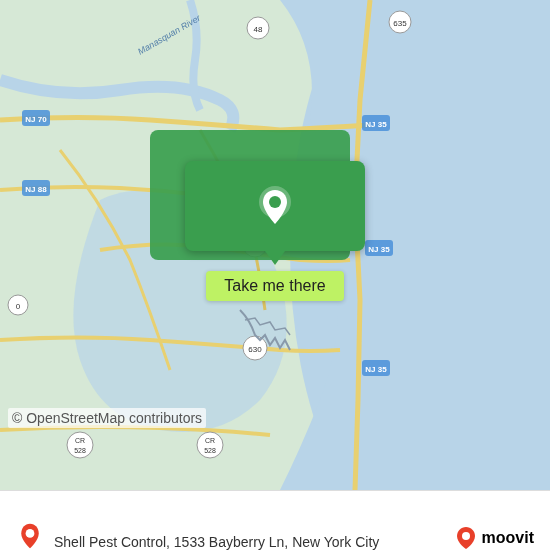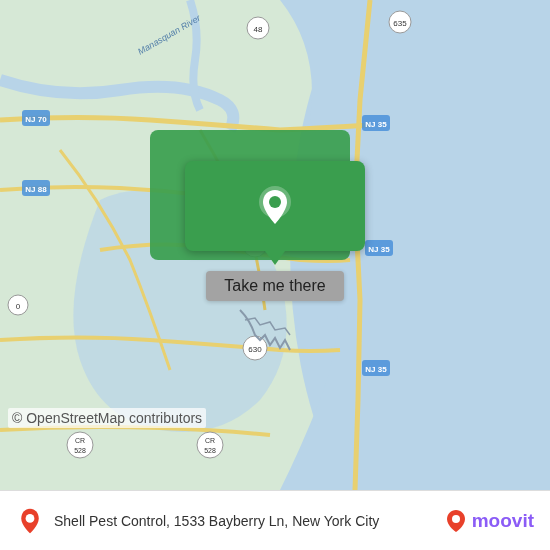--- a/index.html
+++ b/index.html
@@ -61,38 +61,38 @@
       border-style: solid;
       border-color: #3a9e4e transparent transparent transparent;
     }
 
     #location-icon {
       width: 48px;
       height: 48px;
     }
 
     #popup-label {
-      background: #a3a3a3;
+      background: #bef264;
       border-radius: 4px;
       padding: 6px 18px;
       margin-top: 20px;
       font-size: 16px;
       font-weight: 500;
       color: #222;
       box-shadow: 0 1px 4px rgba(0,0,0,0.2);
       white-space: nowrap;
     }
 
     
     #bottom-bar {
       width: 550px;
       height: 60px;
       background: white;
       display: flex;
-      align-items: center;
+      align-items: flex-end;
       padding: 0 16px;
       border-top: 1px solid #ddd;
     }
 
     #attribution {
       position: absolute;
       bottom: 62px;
       left: 8px;
       font-size: 14px;
       color: #555;
@@ -111,23 +111,23 @@
     #address-text {
       font-size: 14px;
       color: #333;
       flex: 1;
     }
 
     #moovit-logo {
       display: flex;
       align-items: center;
       gap: 4px;
-      font-size: 19px;
+      font-size: 16px;
       font-weight: bold;
-      color: #8b5cf6;
+      color: #000000;
       flex-shrink: 0;
     }
 
     #moovit-pin {
       width: 22px;
       height: 22px;
     }
   </style>
 </head>
 <body>

